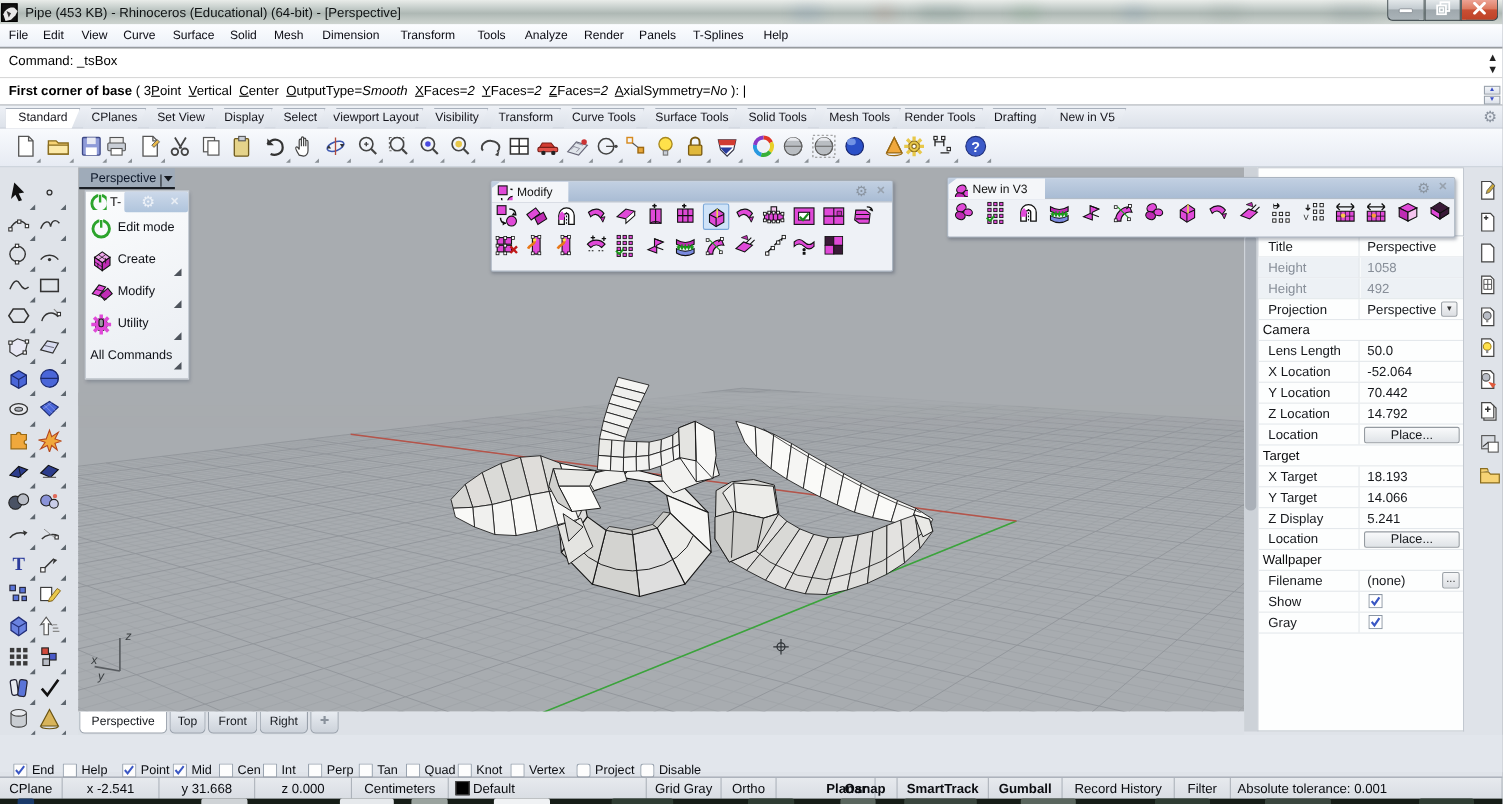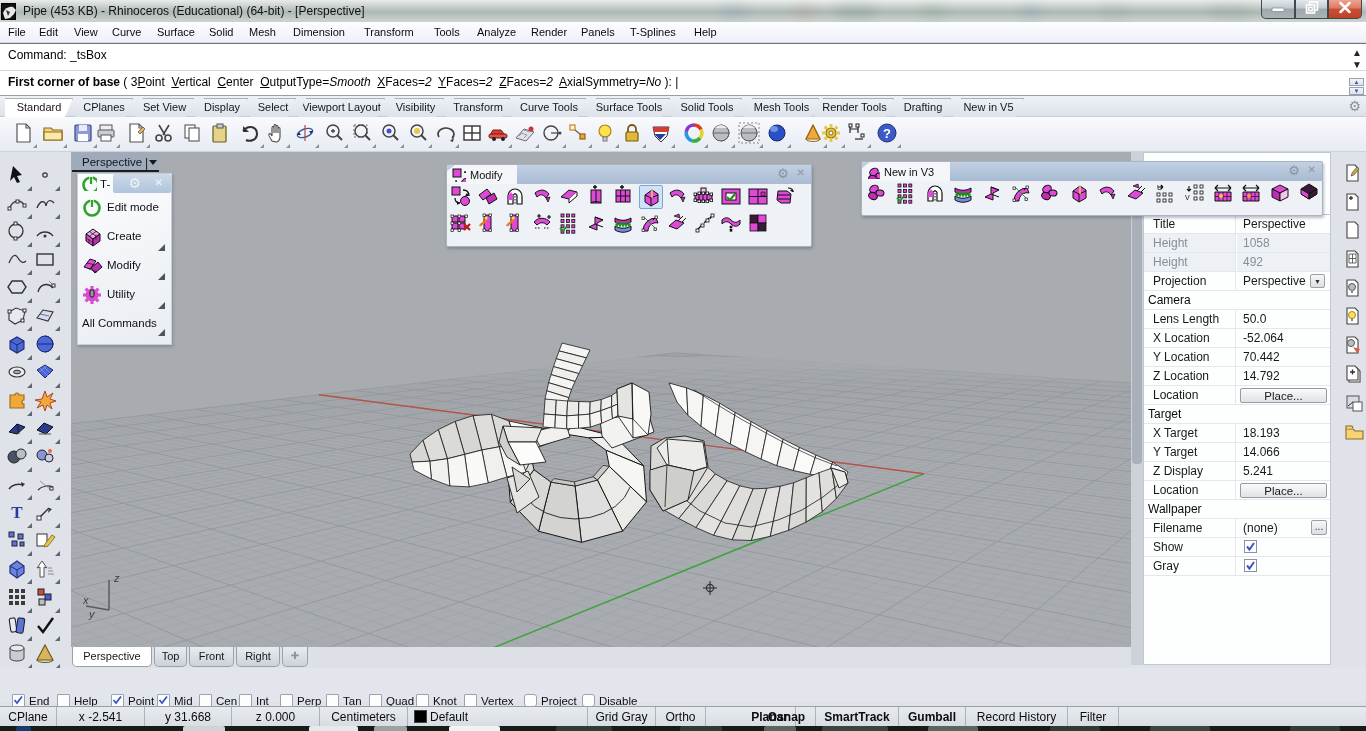--- a/index.html
+++ b/index.html
@@ -1452,20 +1452,21 @@
     <div class="stc" style="left:320px;width:88px;">Centimeters</div>
     <div class="stc" style="left:408px;width:180px;justify-content:flex-start;padding-left:6px;"><span class="swatch"></span>Default</div>
     <div class="stc" style="left:588px;width:68px;">Grid Gray</div>
     <div class="stc" style="left:656px;width:50px;">Ortho</div>
     <div class="stc" style="left:744px;width:52px;font-weight:bold;">Planar</div>
     <div class="stc" style="left:758px;width:58px;font-weight:bold;">Osnap</div>
     <div class="stc" style="left:816px;width:83px;font-weight:bold;">SmartTrack</div>
     <div class="stc" style="left:899px;width:67px;font-weight:bold;">Gumball</div>
     <div class="stc" style="left:966px;width:102px;">Record History</div>
     <div class="stc" style="left:1068px;width:51px;">Filter</div>
+    <div class="stc" style="left:1119px;width:247px;justify-content:flex-start;padding-left:6px;">Absolute tolerance: 0.001</div>
   </div>
 <div class="taskbar">
     <div class="tseg" style="left:16px;width:15px;background:#1a3a6a"></div>
     <div class="tseg" style="left:183px;width:42px;background:#cfd3d6"></div>
     <div class="tseg" style="left:309px;width:49px;background:#e6e9ec"></div>
     <div class="tseg" style="left:374px;width:33px;background:#9aa39e"></div>
     <div class="tseg" style="left:449px;width:51px;background:#f0f2f4"></div>
     <div class="tseg" style="left:556px;width:56px;background:#2f3d33"></div>
     <div class="tseg" style="left:680px;width:42px;background:#2f3d33"></div>
     <div class="tseg" style="left:764px;width:32px;background:#5a665e"></div>

